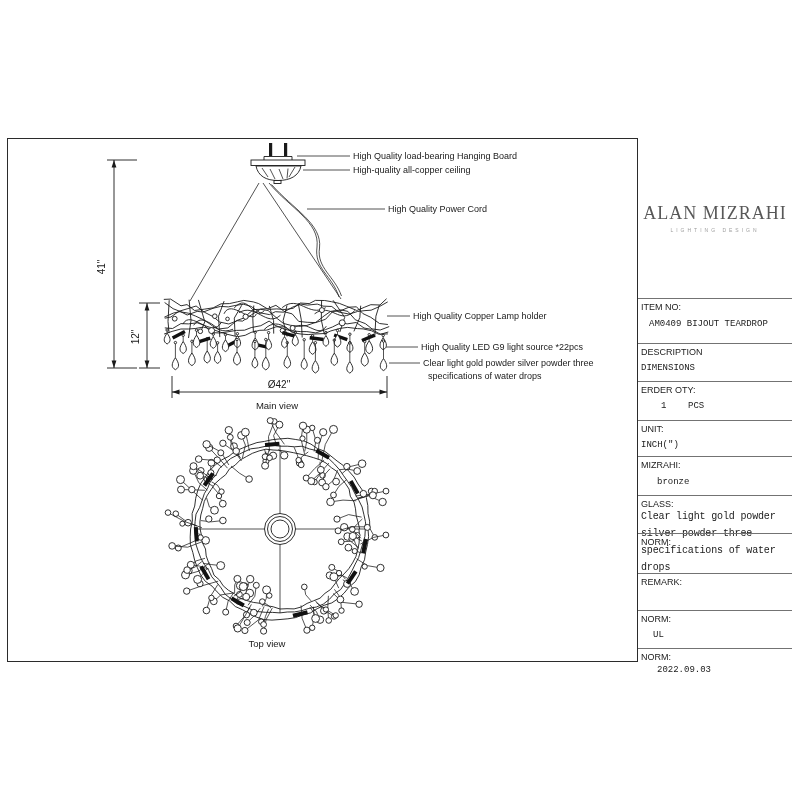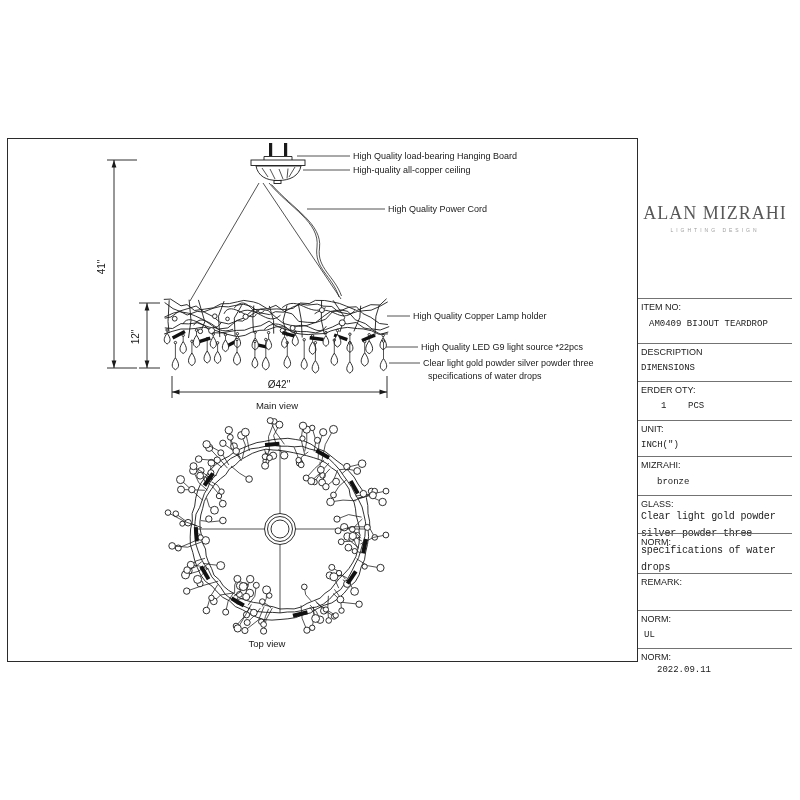--- a/index.html
+++ b/index.html
@@ -528,19 +528,19 @@
     <div class="spec-value" style="top:12px;left:3px;font-size:10px;width:151px;line-height:17px;letter-spacing:-0.15px">Clear light gold powder silver powder three specifications of water drops</div>
   </div>
   <div class="spec-row" style="height:40px">
     <div class="spec-label">NORM:</div>
   </div>
   <div class="spec-row" style="height:37px">
     <div class="spec-label">REMARK:</div>
   </div>
   <div class="spec-row" style="height:38px">
     <div class="spec-label">NORM:</div>
-    <div class="spec-value" style="top:19px;left:6px">UL</div>
+    <div class="spec-value" style="top:19px;left:15px">UL</div>
   </div>
   <div class="spec-row" style="height:36px">
     <div class="spec-label">NORM:</div>
-    <div class="spec-value" style="top:16px;left:19px">2022.09.11</div>
+    <div class="spec-value" style="top:16px;left:19px">2022.09.03</div>
   </div>
 </div>
 
 </body></html>

